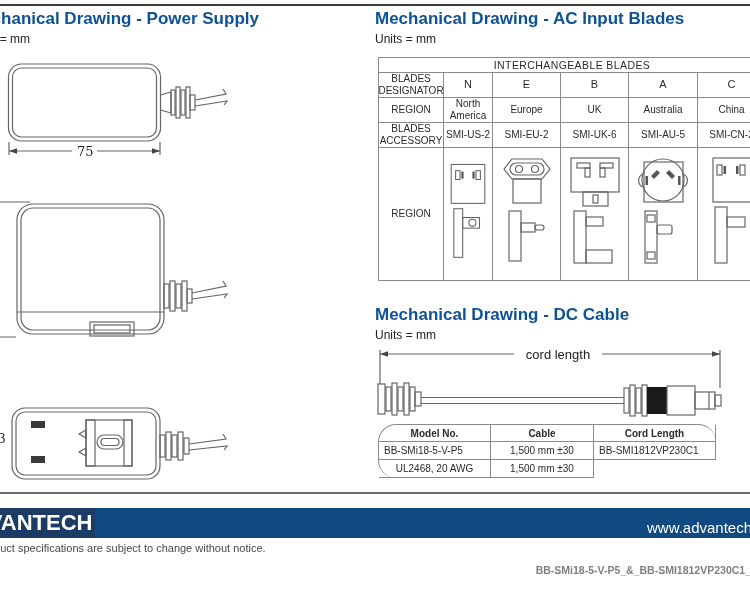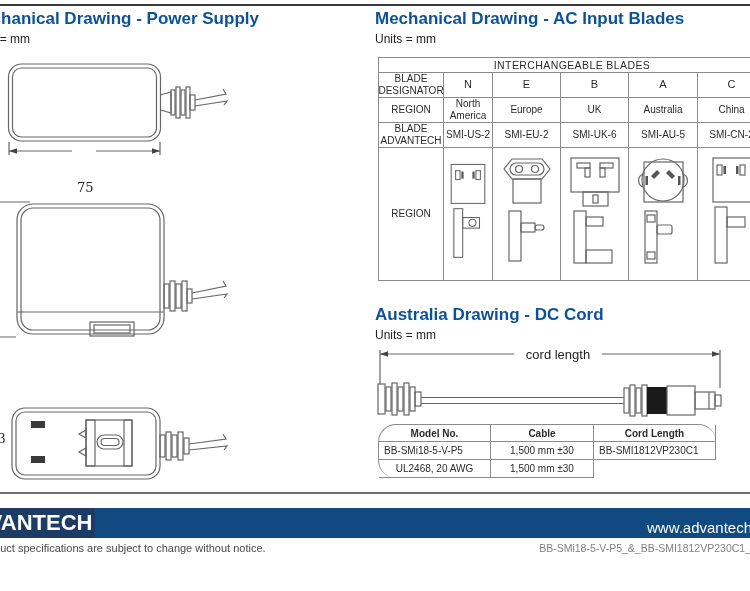--- a/index.html
+++ b/index.html
@@ -33,21 +33,21 @@
   .dct .hc{height:17px;font-weight:bold;}
   .dct .rc{height:18px;}
   .dct .lft{justify-content:flex-start;padding-left:5px;text-align:left;}
   
   .bar{position:absolute;left:0;top:508px;width:750px;height:30px;background:#114a80;}
   .logobox{position:absolute;left:0;top:508px;width:95px;height:30px;background:#1c3c66;overflow:hidden;}
   .logotext{position:absolute;left:-44px;top:2px;font-size:22px;font-weight:bold;color:#fff;
        white-space:nowrap;letter-spacing:0px;}
   .www{position:absolute;left:647px;top:519px;font-size:15px;color:#fff;white-space:nowrap;}
   .note{position:absolute;left:-23px;top:542px;font-size:11px;color:#4a4a4a;white-space:nowrap;}
-  .docref{position:absolute;right:-1px;top:542px;font-size:10.5px;color:#808080;white-space:nowrap;}
+  .docref{position:absolute;right:-1px;top:564px;font-size:10.5px;color:#808080;white-space:nowrap;font-weight:bold;}
 </style>
 </head>
 <body>
 
 <div class="abs" style="left:0;top:4px;width:750px;height:2px;background:#3c3c3c;"></div>
 
 <div class="abs hd" style="top:9px;left:-32px;">Mechanical Drawing - Power Supply</div>
 <div class="abs units" style="top:32px;left:-31px;">Units = mm</div>
 
 <svg class="abs" style="left:0;top:57px;" width="232" height="106" viewBox="0 0 232 106">
@@ -57,21 +57,21 @@
   <rect class="ln" x="171" y="33" width="4" height="25"></rect>
   <rect class="ln" x="176" y="30" width="4" height="31"></rect>
   <rect class="ln" x="181" y="33" width="4" height="25"></rect>
   <rect class="ln" x="186" y="30" width="4" height="31"></rect>
   <rect class="ln" x="190" y="38" width="5" height="15"></rect>
   <path class="ln" d="M195,43 L226,37 L223,32 M195,49 L227,44 L224,48"></path>
   <path class="ln" d="M9,85 V98 M160,85 V98 M9,94 H72 M96,94 H160"></path>
   <polygon points="9,94 17,91.3 17,96.7" fill="#444"></polygon>
   <polygon points="160,94 152,91.3 152,96.7" fill="#444"></polygon>
 </svg>
-<span class="abs dim" style="left:74px;top:144px;font-size:13px;padding:0 3px;margin-top:36px;">75</span>
+<span class="abs dim" style="left:74px;top:144px;font-size:13px;padding:0 3px;">75</span>
 
 <svg class="abs" style="left:0;top:196px;" width="232" height="144" viewBox="0 0 232 144">
   <path class="ln" d="M0,6 H30 M0,141 H16"></path>
   <rect class="ln" x="17" y="8" width="147" height="130" rx="16"></rect>
   <rect class="ln" x="21" y="12" width="139" height="122" rx="12"></rect>
   <line class="ln" x1="17" y1="116" x2="164" y2="116"></line>
   <rect class="ln" x="90" y="126" width="44" height="14" fill="#fff"></rect>
   <rect class="ln" x="94" y="129" width="36" height="8"></rect>
   <rect class="ln" x="164" y="88" width="5" height="24"></rect>
   <rect class="ln" x="170" y="85" width="5" height="30"></rect>
@@ -101,35 +101,35 @@
   <path class="ln" d="M189,40 L226,35 L223,30 M189,46 L227,42 L224,46"></path>
 </svg>
 <span class="abs dim" style="left:-2px;top:432px;font-size:12px;">3</span>
 
 <div class="abs hd" style="top:9px;left:375px;">Mechanical Drawing - AC Input Blades</div>
 <div class="abs units" style="top:32px;left:375px;">Units = mm</div>
 
 <div class="act">
   <div class="c h-cap">INTERCHANGEABLE BLADES</div>
 
-  <div class="c h-r">BLADE DESIGNATOR</div>
+  <div class="c h-r">BLADES DESIGNATOR</div>
   <div class="c h-r" style="font-size:11px;">N</div>
   <div class="c h-r" style="font-size:11px;">E</div>
   <div class="c h-r" style="font-size:11px;">B</div>
   <div class="c h-r" style="font-size:11px;">A</div>
   <div class="c h-r" style="font-size:11px;">C</div>
 
   <div class="c h-r">REGION</div>
   <div class="c h-r">North America</div>
   <div class="c h-r">Europe</div>
   <div class="c h-r">UK</div>
   <div class="c h-r">Australia</div>
   <div class="c h-r">China</div>
 
-  <div class="c h-r">BLADE ADVANTECH</div>
+  <div class="c h-r">BLADES ACCESSORY</div>
   <div class="c h-r">SMI-US-2</div>
   <div class="c h-r">SMI-EU-2</div>
   <div class="c h-r">SMI-UK-6</div>
   <div class="c h-r">SMI-AU-5</div>
   <div class="c h-r">SMI-CN-2</div>
 
   <div class="c h-blade">REGION</div>
 
   <div class="c h-blade">
     <svg width="46" height="118" viewBox="0 0 52 118">
@@ -190,21 +190,21 @@
       <rect class="ln" x="11" y="10" width="5" height="10"></rect>
       <rect x="17.5" y="11" width="2.5" height="8" fill="#555"></rect>
       <rect x="30" y="11" width="2.5" height="8" fill="#555"></rect>
       <rect class="ln" x="34" y="10" width="5" height="10"></rect>
       <rect class="ln" x="9" y="52" width="12" height="56"></rect>
       <rect class="ln" x="21" y="62" width="18" height="10"></rect>
     </svg>
   </div>
 </div>
 
-<div class="abs hd" style="top:305px;left:375px;">Australia Drawing - DC Cord</div>
+<div class="abs hd" style="top:305px;left:375px;">Mechanical Drawing - DC Cable</div>
 <div class="abs units" style="top:328px;left:375px;">Units = mm</div>
 
 <svg class="abs" style="left:374px;top:346px;" width="372" height="76" viewBox="0 0 372 76">
   <path class="ln" d="M6,4 V38 M346,4 V42"></path>
   <path class="ln" d="M6,8 H140 M228,8 H346"></path>
   <polygon points="6,8 14,5.3 14,10.7" fill="#444"></polygon>
   <polygon points="346,8 338,5.3 338,10.7" fill="#444"></polygon>
   <rect class="ln" x="4" y="38" width="7" height="30"></rect>
   <rect class="ln" x="12" y="41" width="5" height="24"></rect>
   <rect class="ln" x="18" y="37" width="5" height="32"></rect>

